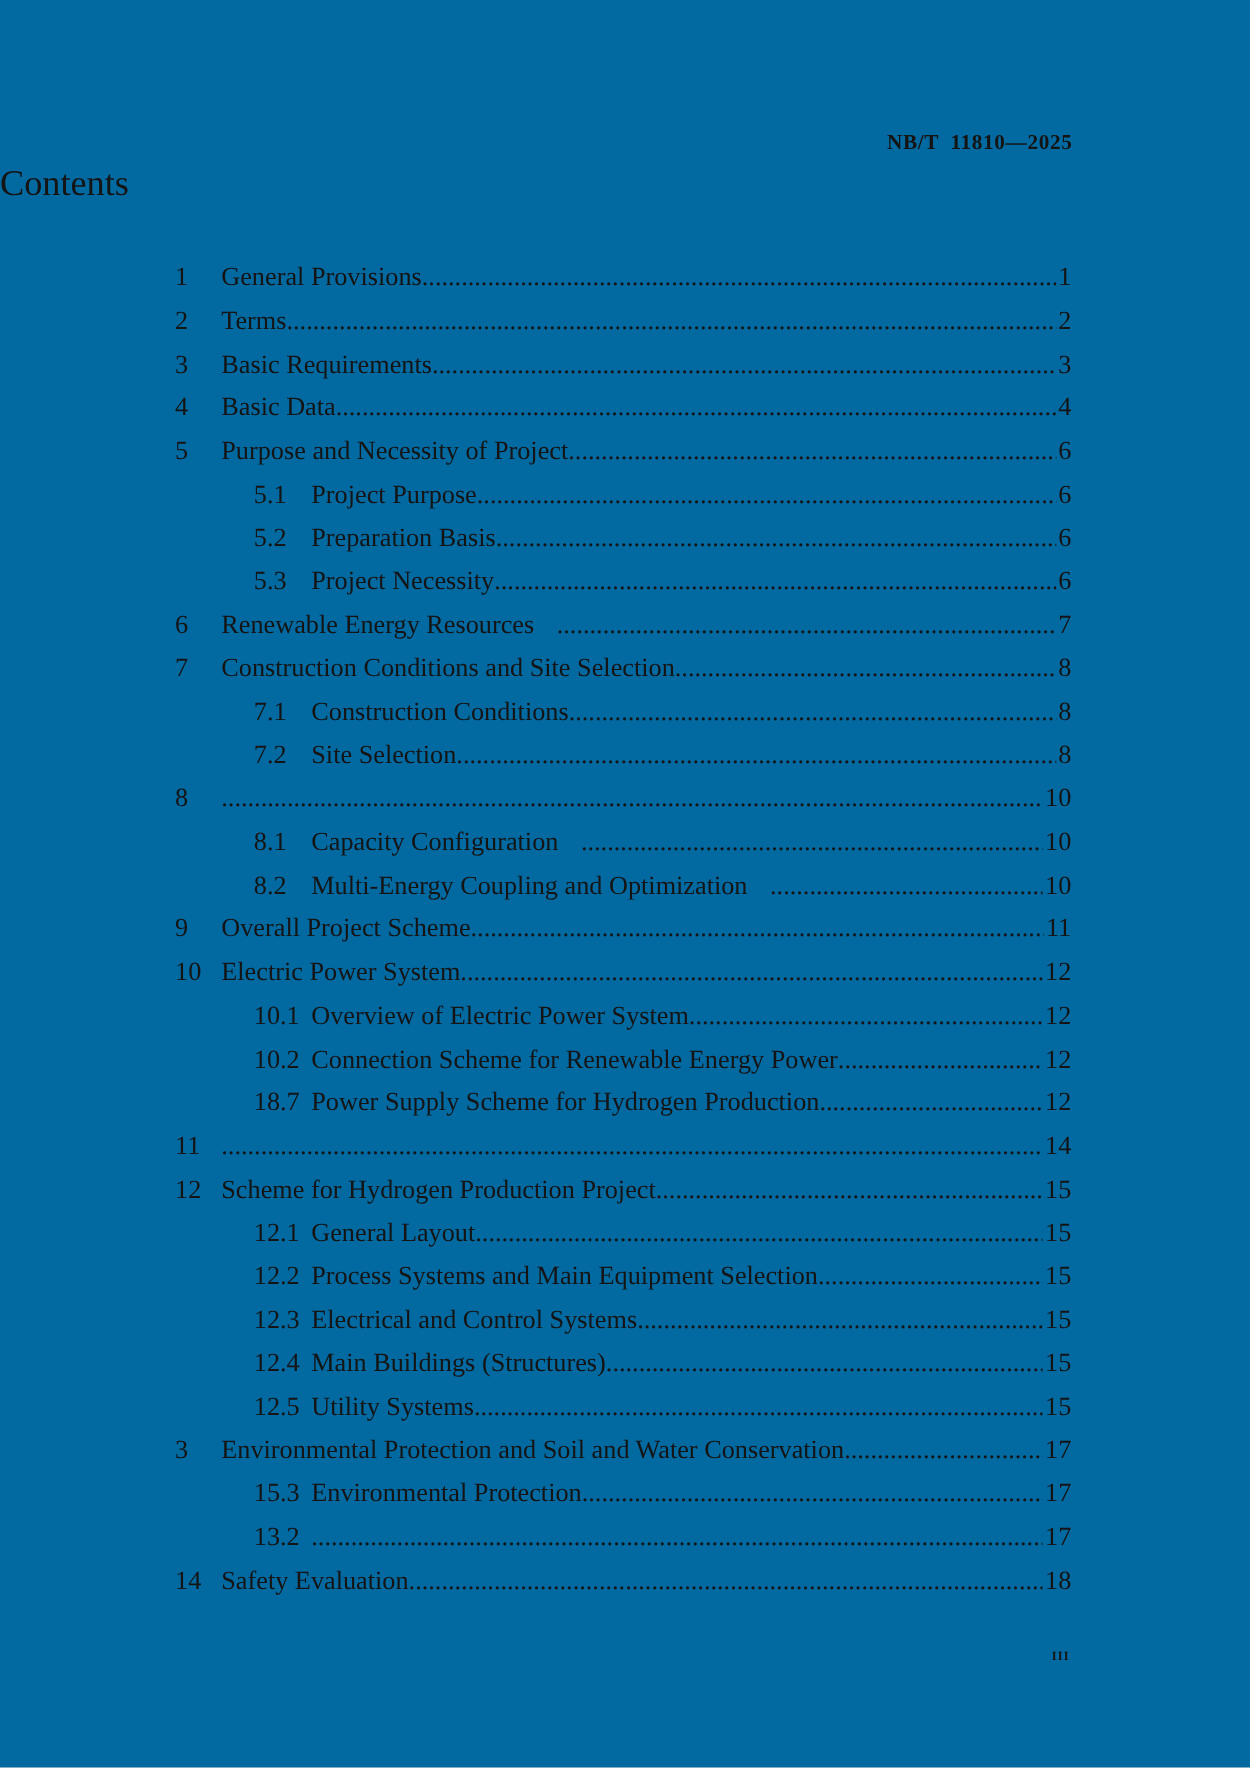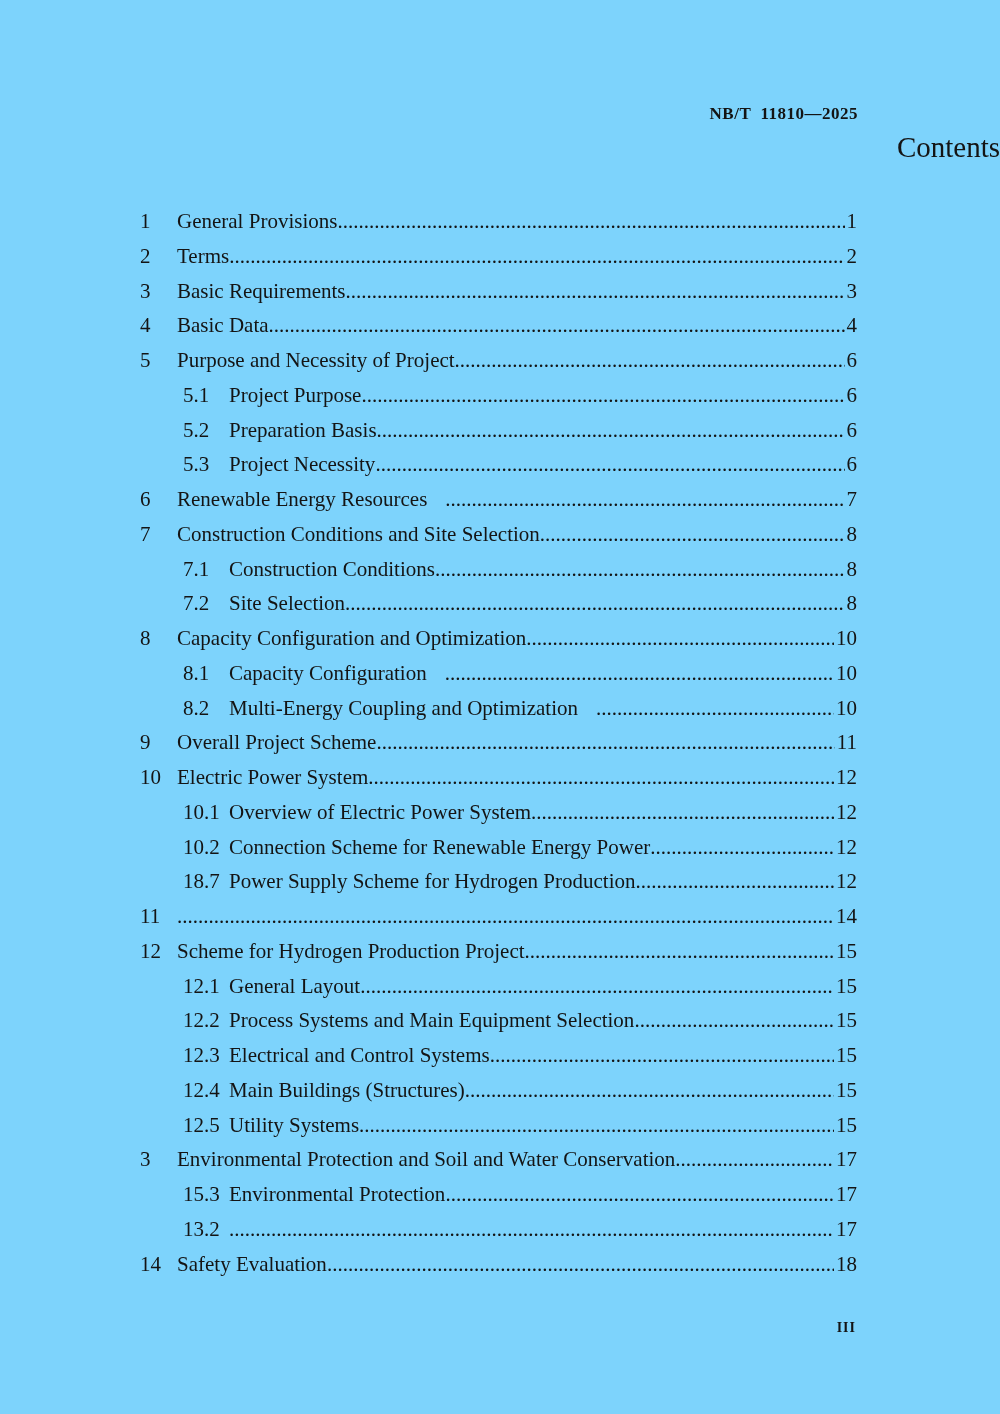--- a/index.html
+++ b/index.html
@@ -5,40 +5,40 @@
   html, body {
     margin: 0;
     padding: 0;
     background: #e8e8e8;
   }
   .page {
     position: relative;
     width: 1000px;
     height: 1414px;
     margin: 0 auto;
-    background: #7dd3fc;
+    background: #0369a1;
     font-family: "Liberation Serif", "DejaVu Serif", serif;
     color: #141414;
     overflow: hidden;
   }
   .doc-header {
     position: absolute;
     top: 84px;
     right: 142px;
     font-size: 17px;
     font-weight: bold;
     white-space: pre;
     letter-spacing: 0.5px;
   }
   .doc-title {
     position: absolute;
     top: 131px;
     left: 0;
     width: 100%;
-    text-align: right;
+    text-align: left;
     font-size: 29px;
     font-weight: normal;
     margin: 0;
   }
   .toc {
     position: absolute;
     top: 209px;
     left: 140px;
     right: 143px;
   }
@@ -53,20 +53,21 @@
     flex: 0 0 auto;
   }
   .toc-row.level-1 .num {
     width: 37px;
   }
   .toc-row.level-2 {
     padding-left: 43px;
   }
   .toc-row.level-2 .num {
     width: 46px;
+    margin-left: 20px;
   }
   .toc-row .entry-title {
     flex: 0 0 auto;
   }
   .toc-row .leader {
     flex: 1 1 auto;
     overflow: hidden;
     white-space: nowrap;
     min-width: 10px;
   }
@@ -77,21 +78,21 @@
     content: "..........................................................................................................................................................................................................................";
   }
   .toc-row .pg {
     flex: 0 0 auto;
     margin-left: 2px;
   }
   .doc-footer {
     position: absolute;
     top: 1320px;
     right: 144px;
-    font-size: 14px;
+    font-size: 10px;
     font-weight: bold;
     letter-spacing: 1px;
     text-align: center;
   }
 </style>
 </head>
 <body>
 
 <div class="page">
 
@@ -169,21 +170,20 @@
         <span class="pg">8</span>
       </div>
       <div class="toc-row level-2">
         <span class="num">7.2</span>
         <span class="entry-title">Site Selection</span>
         <span class="leader"></span>
         <span class="pg">8</span>
       </div>
       <div class="toc-row level-1">
         <span class="num">8</span>
-        <span class="entry-title">Capacity Configuration and Optimization</span>
         <span class="leader"></span>
         <span class="pg">10</span>
       </div>
       <div class="toc-row level-2 gap">
         <span class="num">8.1</span>
         <span class="entry-title">Capacity Configuration</span>
         <span class="leader"></span>
         <span class="pg">10</span>
       </div>
       <div class="toc-row level-2 gap">

